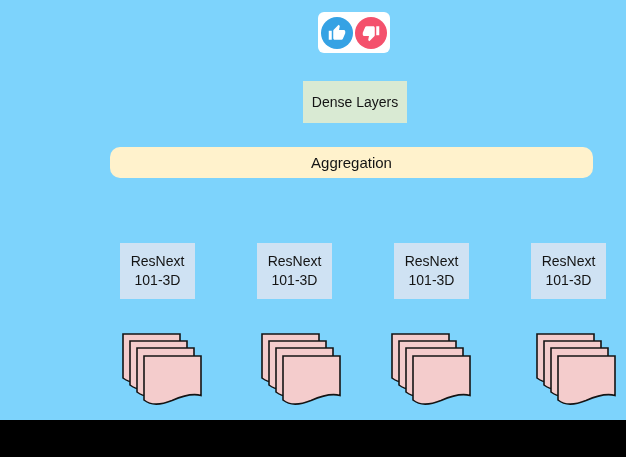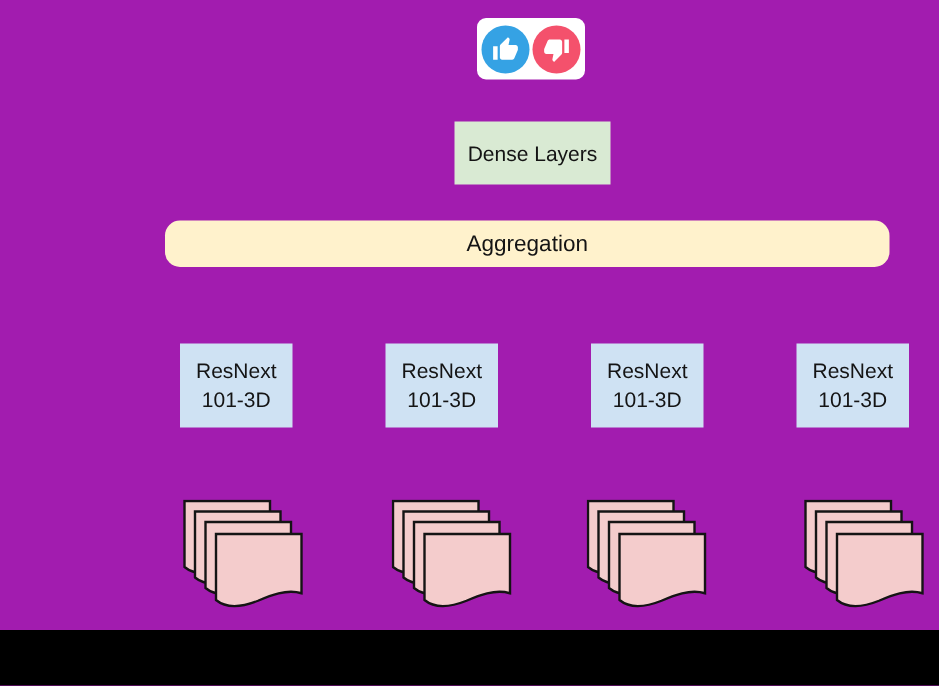--- a/index.html
+++ b/index.html
@@ -1,21 +1,21 @@
 <!DOCTYPE html>
 <html><head>
 <meta charset="utf-8">
 <style>
   html,body{margin:0;padding:0;}
   body{
     width:626px;height:457px;background:#000;overflow:hidden;
     font-family:"Liberation Sans","DejaVu Sans",sans-serif;
     color:#141414;
   }
-  .canvas{position:relative;width:626px;height:420px;background:#a21caf;}
+  .canvas{position:relative;width:626px;height:420px;background:#7dd3fc;}
 
   
   .reactions{
     position:absolute;left:318px;top:12px;width:72px;height:41px;
     background:#ffffff;border-radius:6px;
     display:flex;align-items:center;justify-content:center;gap:2px;
   }
   .reaction-circle{
     width:32px;height:32px;border-radius:50%;
     display:flex;align-items:center;justify-content:center;flex:0 0 auto;
@@ -24,21 +24,21 @@
   .reaction-circle.dislike{background:#f4516c;}
   .reaction-circle svg{display:block;}
 
   
   .node{
     position:absolute;display:flex;align-items:center;justify-content:center;
     text-align:center;font-size:14px;line-height:19px;color:#141414;
   }
   .dense{left:303px;top:81px;width:104px;height:42px;background:#d9ead3;}
   .aggregation{left:110px;top:147px;width:483px;height:31px;background:#fff2cc;font-size:15px;border-radius:10px;}
-  .encoder{top:229px;width:75px;height:56px;background:#cfe2f3;}
+  .encoder{top:243px;width:75px;height:56px;background:#cfe2f3;}
   .encoder.e1{left:120px;}
   .encoder.e2{left:257px;}
   .encoder.e3{left:394px;}
   .encoder.e4{left:531px;}
 
   
   .stack{position:absolute;top:333px;width:81px;height:76px;}
   .stack.s1{left:122px;}
   .stack.s2{left:261px;}
   .stack.s3{left:391px;}

